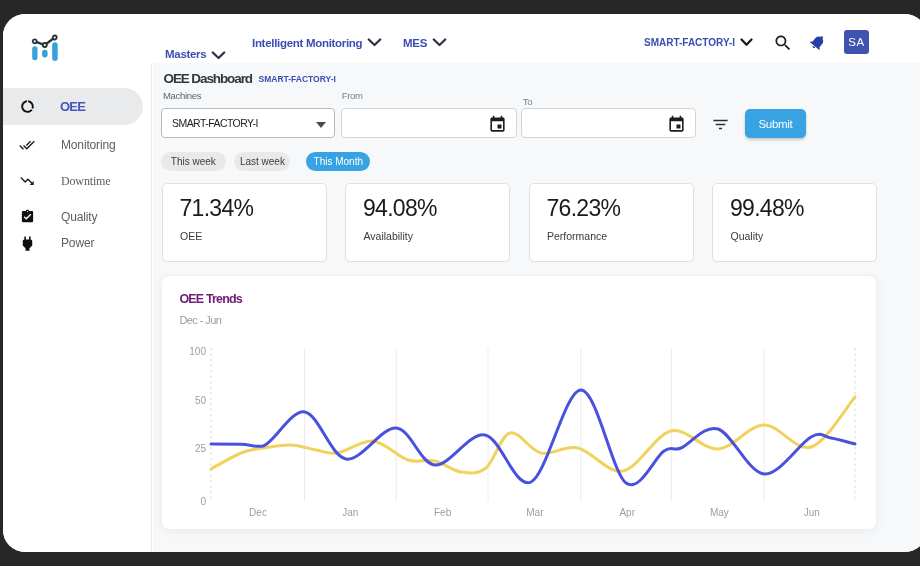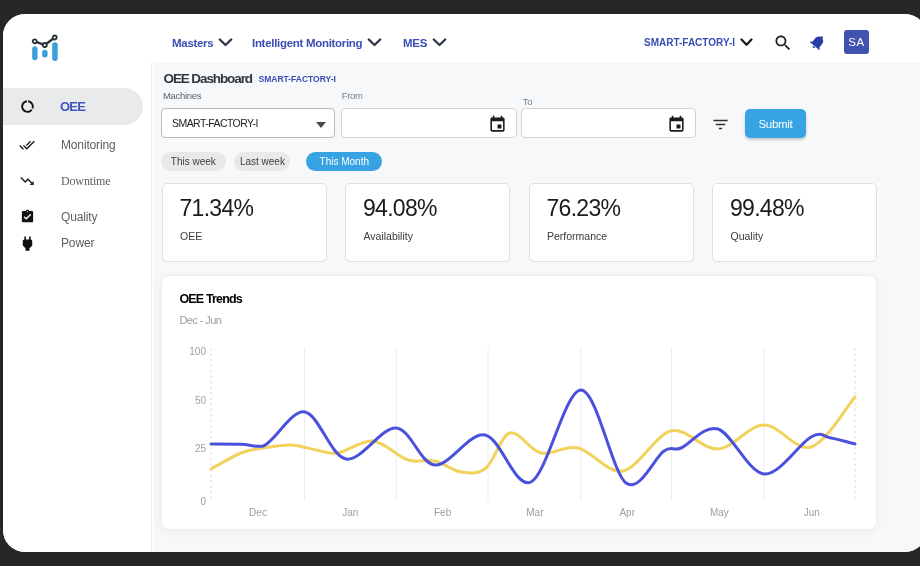--- a/index.html
+++ b/index.html
@@ -36,38 +36,38 @@
 .chip { position:absolute; top:138px; height:18.5px; border-radius:10px; background:#e9e9e9; color:#3d3d3d; font-size:10px; display:flex; align-items:center; justify-content:center; }
 #chip3 { background:#37a3e2; color:#fff; }
 
 
 .card { position:absolute; top:168.5px; width:165px; height:79px; background:#fff; border:1px solid #e0e0e0; border-radius:5px; }
 .card .num { position:absolute; left:17px; top:11.5px; font-size:23px; letter-spacing:-0.7px; color:#1b1b1b; }
 .card .cl { position:absolute; left:17.5px; top:46px; font-size:10.5px; color:#3a3a3a; }
 
 
 #chart-card { position:absolute; left:158px; top:261px; width:715.5px; height:255px; background:#fff; border:1px solid #f0f0f0; border-radius:8px; box-shadow:0 2px 8px rgba(80,80,90,.07); }
-#chart-card .t1 { position:absolute; left:17.5px; top:16px; font-size:12.5px; font-weight:700; letter-spacing:-0.85px; color:#000000; }
+#chart-card .t1 { position:absolute; left:17.5px; top:16px; font-size:12.5px; font-weight:700; letter-spacing:-0.85px; color:#701a75; }
 #chart-card .t2 { position:absolute; left:17.5px; top:37.5px; font-size:11px; letter-spacing:-0.6px; color:#9b9b9b; }
 </style>
 </head>
 <body>
 <div id="app">
 
   <div id="nav">
     <svg class="abs" style="left:27.5px; top:19.5px;" width="30" height="30" viewBox="0 0 30 30">
       <rect x="1.2" y="12.2" width="5.3" height="14" rx="2.6" fill="#39a0d9"></rect>
       <rect x="11.1" y="15.7" width="5.5" height="7.7" rx="2.7" fill="#39a0d9"></rect>
       <rect x="21.2" y="8.3" width="5.5" height="18.6" rx="2.75" fill="#39a0d9"></rect>
       <path d="M3.7 7.3 L13.8 11 L23.7 3.5" fill="none" stroke="#263238" stroke-width="2.3"></path>
       <circle cx="3.7" cy="7.3" r="2.0" fill="#fff" stroke="#263238" stroke-width="1.8"></circle>
       <circle cx="13.8" cy="11" r="2.0" fill="#fff" stroke="#263238" stroke-width="1.8"></circle>
       <circle cx="23.7" cy="3.5" r="2.0" fill="#fff" stroke="#263238" stroke-width="1.8"></circle>
     </svg>
-    <div class="navitem" style="left:169px;">Masters <svg width="15" height="9" viewBox="0 0 15 9">
+    <div class="navitem" style="left:162px;align-items:flex-end;">Masters <svg width="15" height="9" viewBox="0 0 15 9">
           <polyline points="1.8,1.5 7.5,7 13.2,1.5" fill="none" stroke="#2c3347" stroke-width="2.3" stroke-linecap="round" stroke-linejoin="round"></polyline>
         </svg></div>
     <div class="navitem" style="left:249px;">Intelligent Monitoring <svg width="15" height="9" viewBox="0 0 15 9">
           <polyline points="1.8,1.5 7.5,7 13.2,1.5" fill="none" stroke="#2c3347" stroke-width="2.3" stroke-linecap="round" stroke-linejoin="round"></polyline>
         </svg></div>
     <div class="navitem" style="left:400px;">MES <svg width="15" height="9" viewBox="0 0 15 9">
           <polyline points="1.8,1.5 7.5,7 13.2,1.5" fill="none" stroke="#2c3347" stroke-width="2.3" stroke-linecap="round" stroke-linejoin="round"></polyline>
         </svg></div>
     <div class="navitem" id="sf-nav" style="left:641px;">SMART-FACTORY-I <svg width="13" height="9" viewBox="0 0 13 9">
           <polyline points="1.5,1.5 6.5,6.8 11.5,1.5" fill="none" stroke="#181818" stroke-width="2.2" stroke-linecap="round" stroke-linejoin="round"></polyline>
@@ -147,21 +147,21 @@
       </svg>
   </div>
 
   <svg class="abs" style="left:708px; top:100.5px;" width="19" height="19" viewBox="0 0 24 24">
       <path d="M10 18h4v-2h-4v2zM3 6v2h18V6H3zm3 7h12v-2H6v2z" fill="#2e2e2e"></path>
     </svg>
   <div id="submit">Submit</div>
 
   <div class="chip" style="left:158px; width:64.7px;">This week</div>
   <div class="chip" style="left:231.4px; width:56px;">Last week</div>
-  <div class="chip" id="chip3" style="left:303.3px; width:76px;">This Month</div>
+  <div class="chip" id="chip3" style="left:303.3px; width:64px;">This Month</div>
 
   <div class="card" style="left:158.5px;">
       <div class="num">71.34%</div>
       <div class="cl">OEE</div>
     </div>
   <div class="card" style="left:342px;">
       <div class="num">94.08%</div>
       <div class="cl">Availability</div>
     </div>
   <div class="card" style="left:525.5px;">

